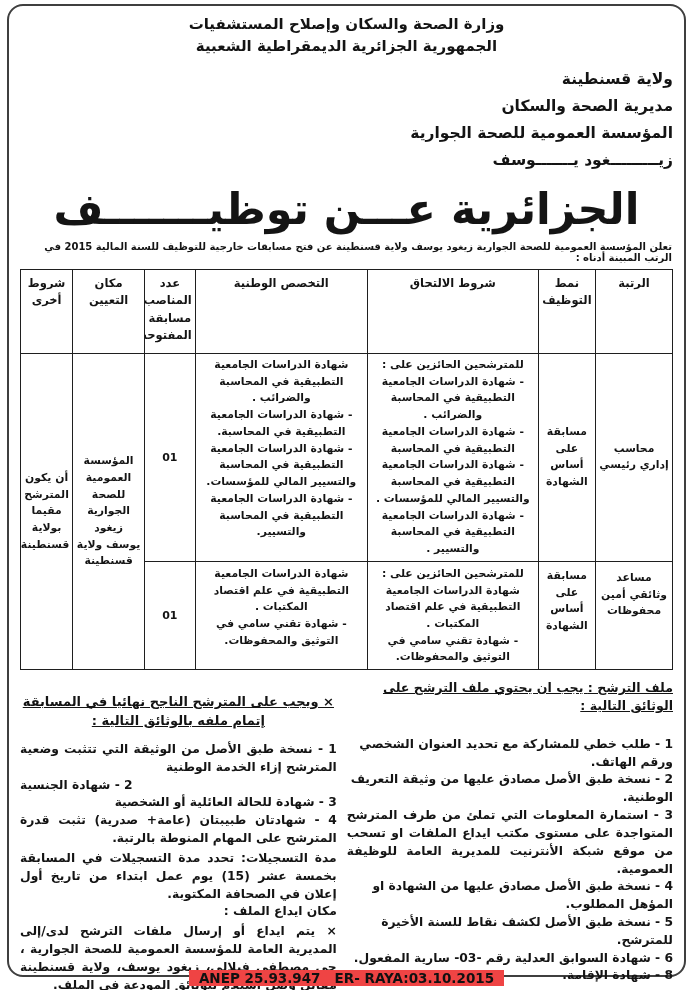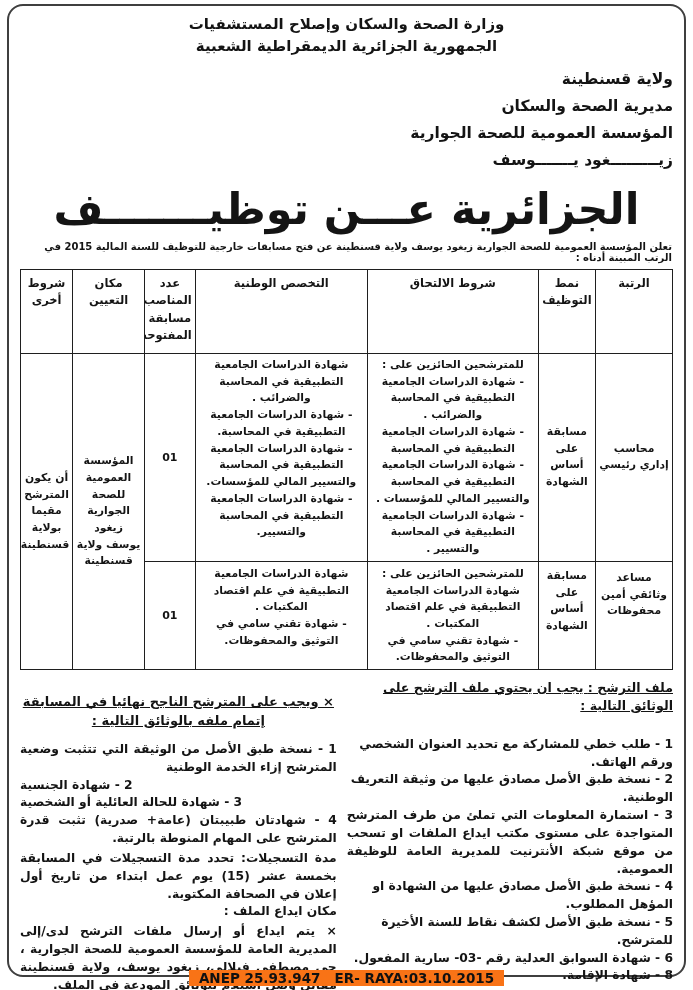--- a/index.html
+++ b/index.html
@@ -44,21 +44,21 @@
   .u{text-decoration:underline;}
   .item{text-align:right;margin:0;}
   .just{text-align:justify;}
   .para{margin-top:2px;text-align:justify;}
   .left-heading{display:block;text-decoration:underline;font-size:13px;margin:14px 0 10px 0;text-align:center;}
 
   .footer-line{
     position:absolute;bottom:3px;left:0;width:100%;text-align:center;direction:ltr;
   }
   .footer-line .anep-wrap{
-    display:inline-block;background:#f97316;padding:0 10px;
+    display:inline-block;background:#ef4444;padding:0 10px;
     font-weight:bold;font-size:13.5px;color:#111;
   }
 </style>
 </head>
 <body>
 
 <div class="page">
   <div class="sheet">
 
     <div class="center-line">وزارة الصحة والسكان وإصلاح المستشفيات</div>
@@ -139,21 +139,21 @@
         <div class="item">5 - نسخة طبق الأصل لكشف نقاط للسنة الأخيرة للمترشح.</div>
         <div class="item">6 - شهادة السوابق العدلية رقم -03- سارية المفعول.</div>
         <div class="item">8 - شهادة الإقامة.</div>
 
       </div>
 
       <div class="col-left">
         <span class="left-heading">× ويجب على المترشح الناجح نهائيا في المسابقة إتمام ملفه بالوثائق التالية :</span>
         <div class="item just">1 - نسخة طبق الأصل من الوثيقة التي تتثبت وضعية المترشح إزاء الخدمة الوطنية</div>
         <div class="item" style="text-align:left;">2 - شهادة الجنسية</div>
-        <div class="item" style="text-align:left;">3 - شهادة للحالة العائلية أو الشخصية</div>
+        <div class="item" style="text-align:right;">3 - شهادة للحالة العائلية أو الشخصية</div>
         <div class="item just">4 - شهادتان طبيبتان (عامة+ صدرية) تثبت قدرة المترشح على المهام المنوطة بالرتبة.</div>
         <div class="para">مدة التسجيلات: تحدد مدة التسجيلات في المسابقة بخمسة عشر (15) يوم عمل ابتداء من تاريخ أول إعلان في الصحافة المكتوبة.</div>
         <div class="item">مكان ايداع الملف :</div>
         <div class="para">× يتم ايداع أو إرسال ملفات الترشح لدى/إلى المديرية العامة للمؤسسة العمومية للصحة الجوارية ، حي مصطفى فيلالي، زيغود يوسف، ولاية قسنطينة مقابل وصل استلام للوثائق المودعة في الملف.</div>
 
       </div>
 
     </div>
   </div>
 

